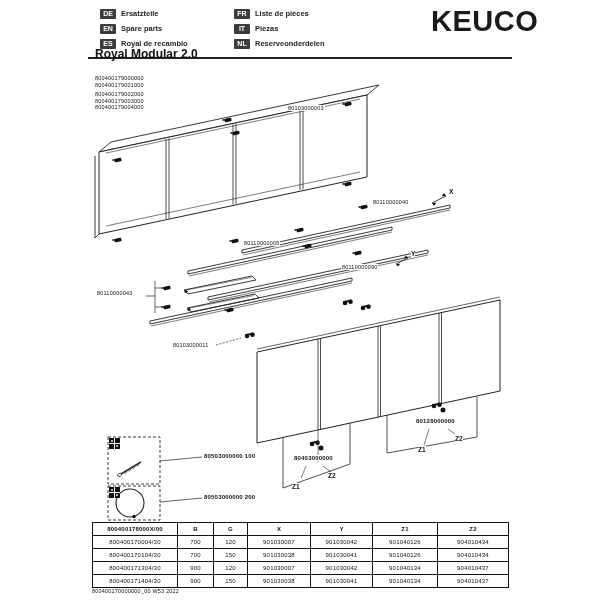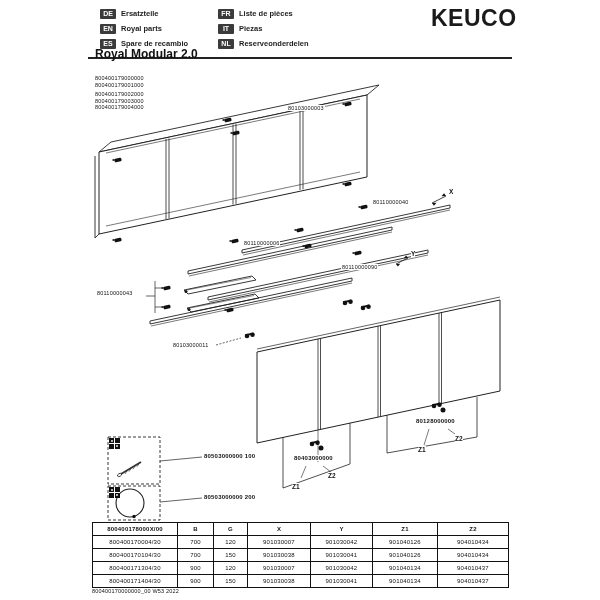--- a/index.html
+++ b/index.html
@@ -4,21 +4,21 @@
 <style>
   html,body{margin:0;padding:0;background:#e8e8e8;}
   .page{position:relative;width:600px;height:600px;background:#ffffff;
         font-family:"Liberation Sans",sans-serif;color:#111;overflow:hidden;}
   
   .lang-col{position:absolute;top:9px;}
   .lang-row{display:flex;align-items:flex-start;margin-bottom:5px;height:10px;}
   .badge{display:inline-block;background:#3b3b3b;color:#fff;font-size:7px;font-weight:bold;
          padding:1px 2px;border-radius:1px;min-width:12px;text-align:center;line-height:8px;}
   .lang-label{font-size:7.5px;font-weight:600;margin-left:5px;white-space:nowrap;color:#1c1c1c;}
-  .logo{position:absolute;left:431px;top:5px;font-size:23px;font-weight:bold;
+  .logo{position:absolute;left:431px;top:5px;font-size:29px;font-weight:bold;
         letter-spacing:0.5px;color:#1a1a1a;}
   .rule{position:absolute;left:88px;top:57px;width:424px;height:1.5px;background:#222;}
   
   .title{position:absolute;left:95px;top:47px;font-size:12px;font-weight:bold;white-space:nowrap;}
   .variants{position:absolute;left:95px;top:75px;}
   .variant{font-size:5.5px;line-height:6.5px;letter-spacing:0.2px;white-space:nowrap;}
   .vgap{height:3px;}
   
   .dlabel{position:absolute;font-size:5.5px;line-height:6px;background:#fff;
           padding:0 1px;white-space:nowrap;letter-spacing:0.2px;}
@@ -39,28 +39,28 @@
 
 <div class="page">
 
   <div class="lang-col" style="left:100px;">
     <div class="lang-row">
       <span class="badge">DE</span>
       <span class="lang-label">Ersatzteile</span>
     </div>
     <div class="lang-row">
       <span class="badge">EN</span>
-      <span class="lang-label">Royal parts</span>
+      <span class="lang-label">Spare parts</span>
     </div>
     <div class="lang-row">
       <span class="badge">ES</span>
-      <span class="lang-label">Spare de recambio</span>
-    </div>
-  </div>
-  <div class="lang-col" style="left:218px;">
+      <span class="lang-label">Royal de recambio</span>
+    </div>
+  </div>
+  <div class="lang-col" style="left:234px;">
     <div class="lang-row">
       <span class="badge">FR</span>
       <span class="lang-label">Liste de pièces</span>
     </div>
     <div class="lang-row">
       <span class="badge">IT</span>
       <span class="lang-label">Piezas</span>
     </div>
     <div class="lang-row">
       <span class="badge">NL</span>

